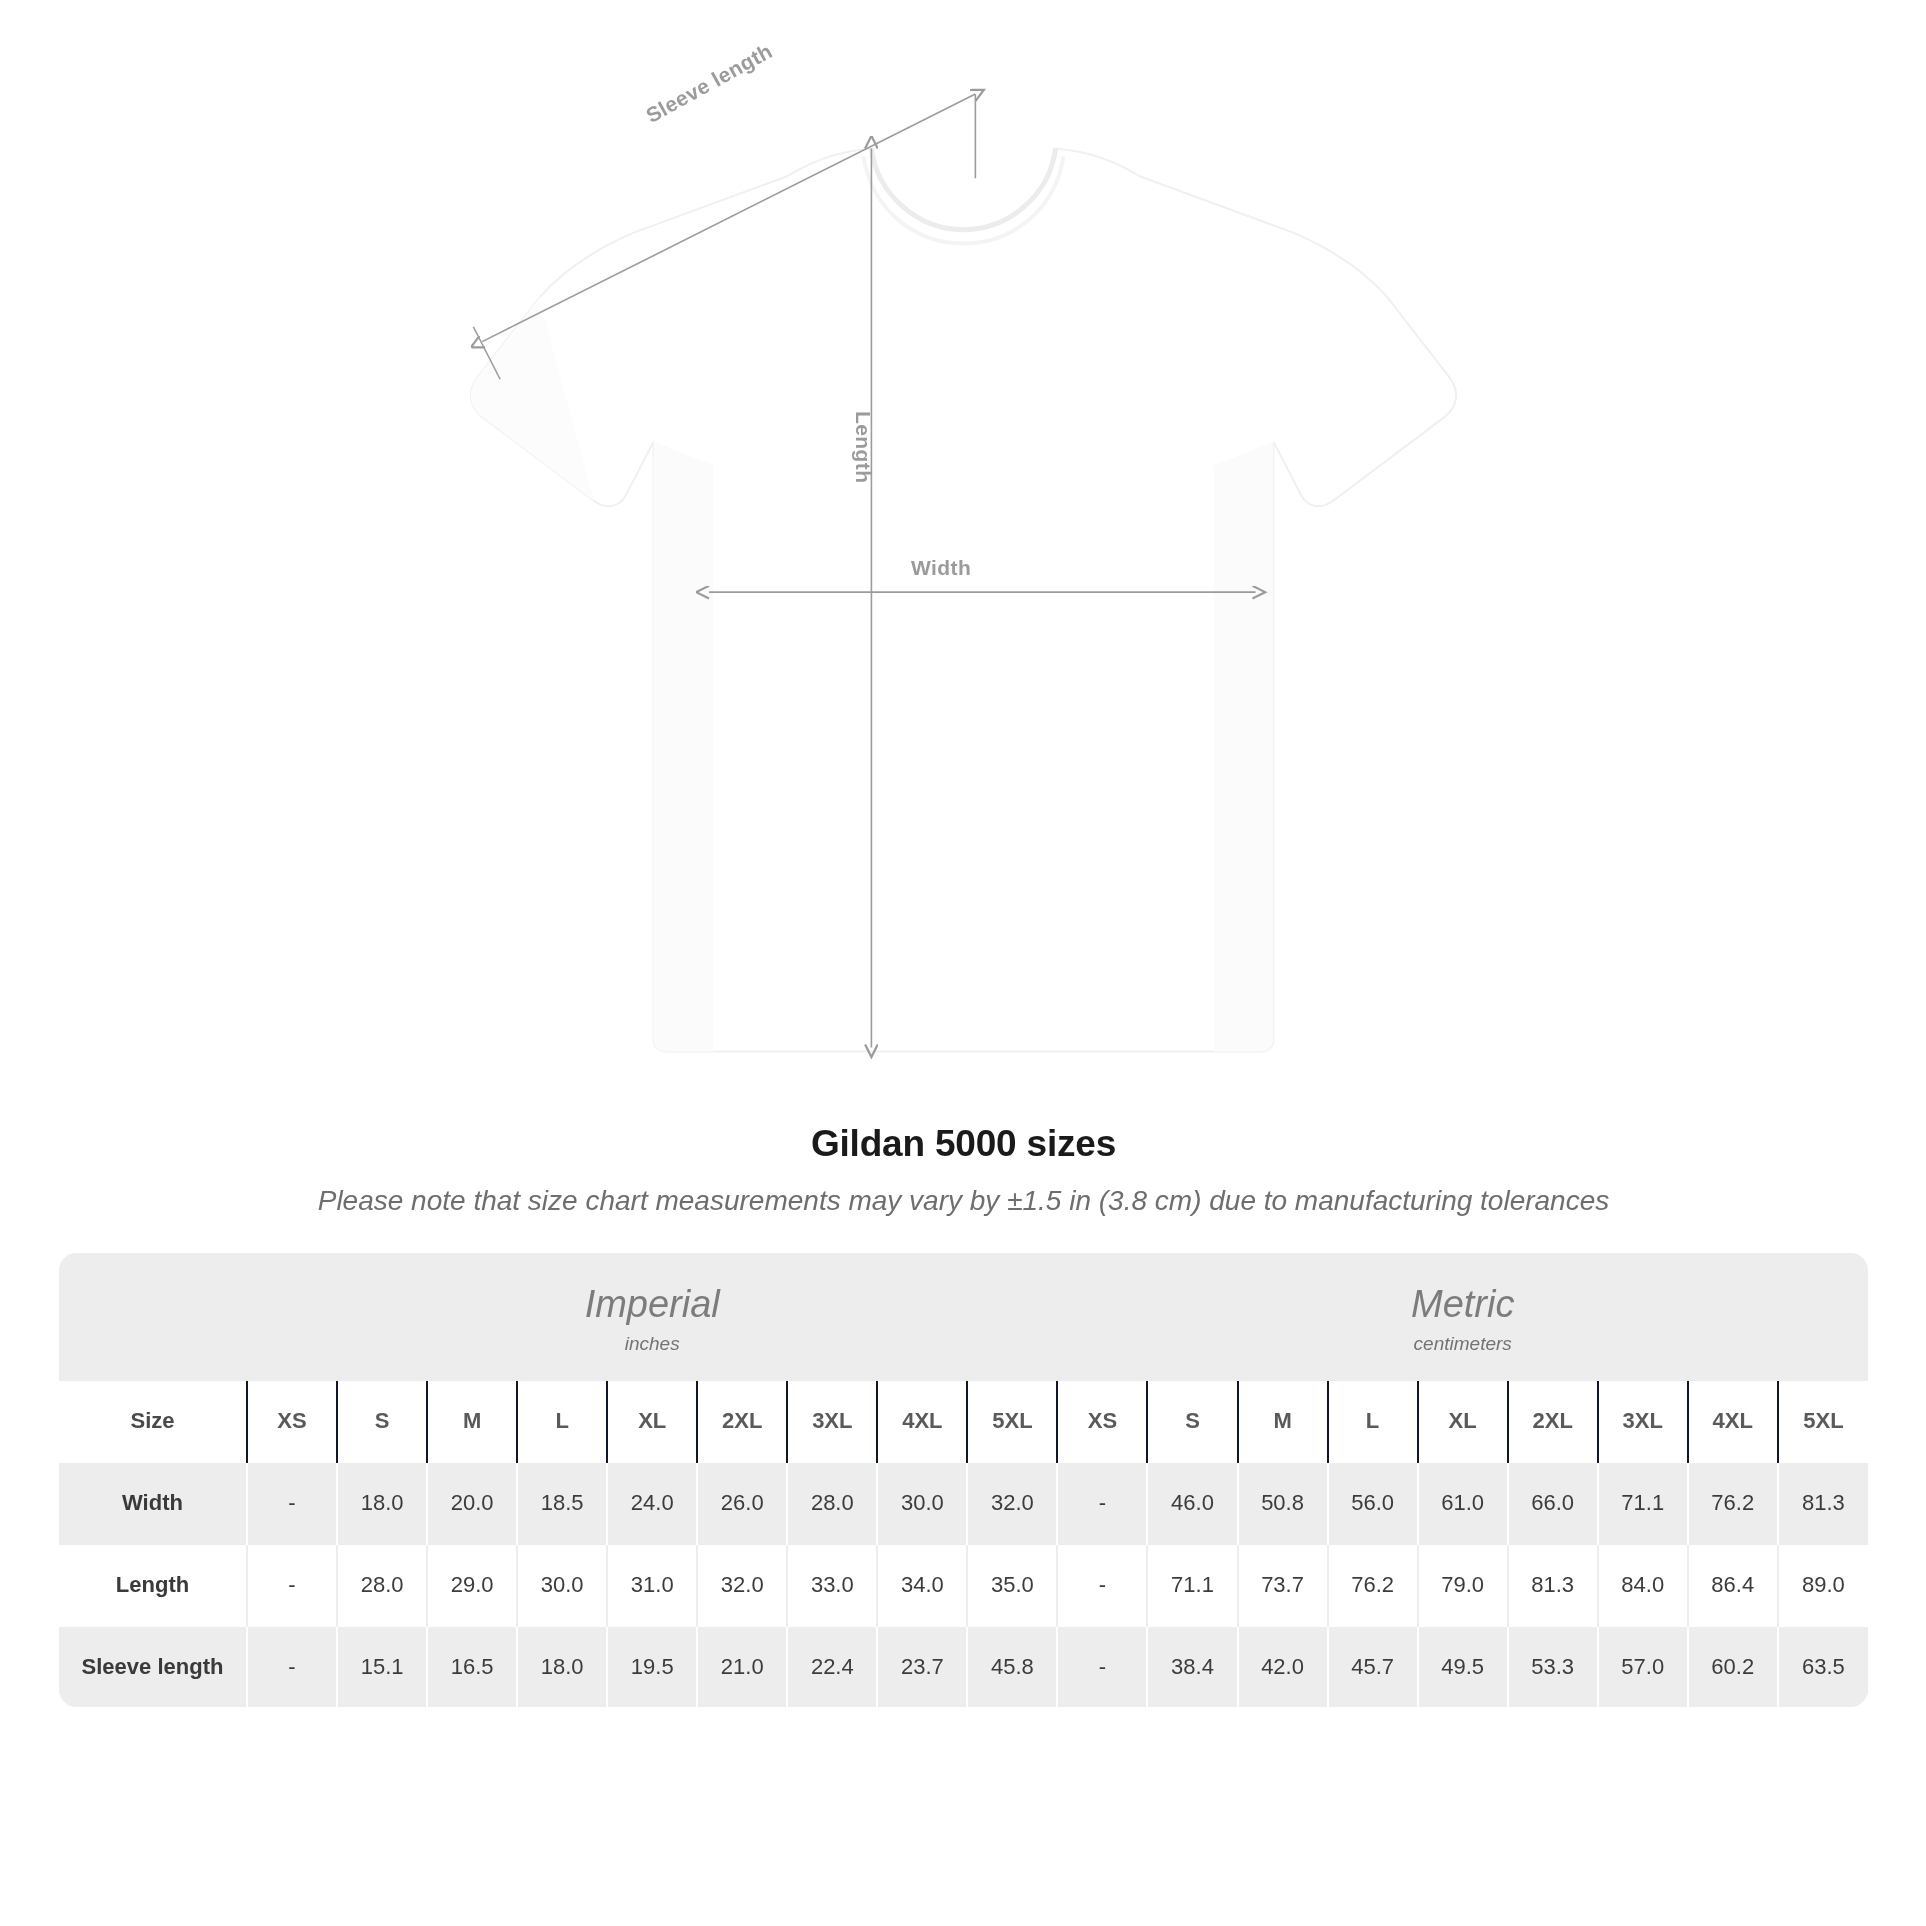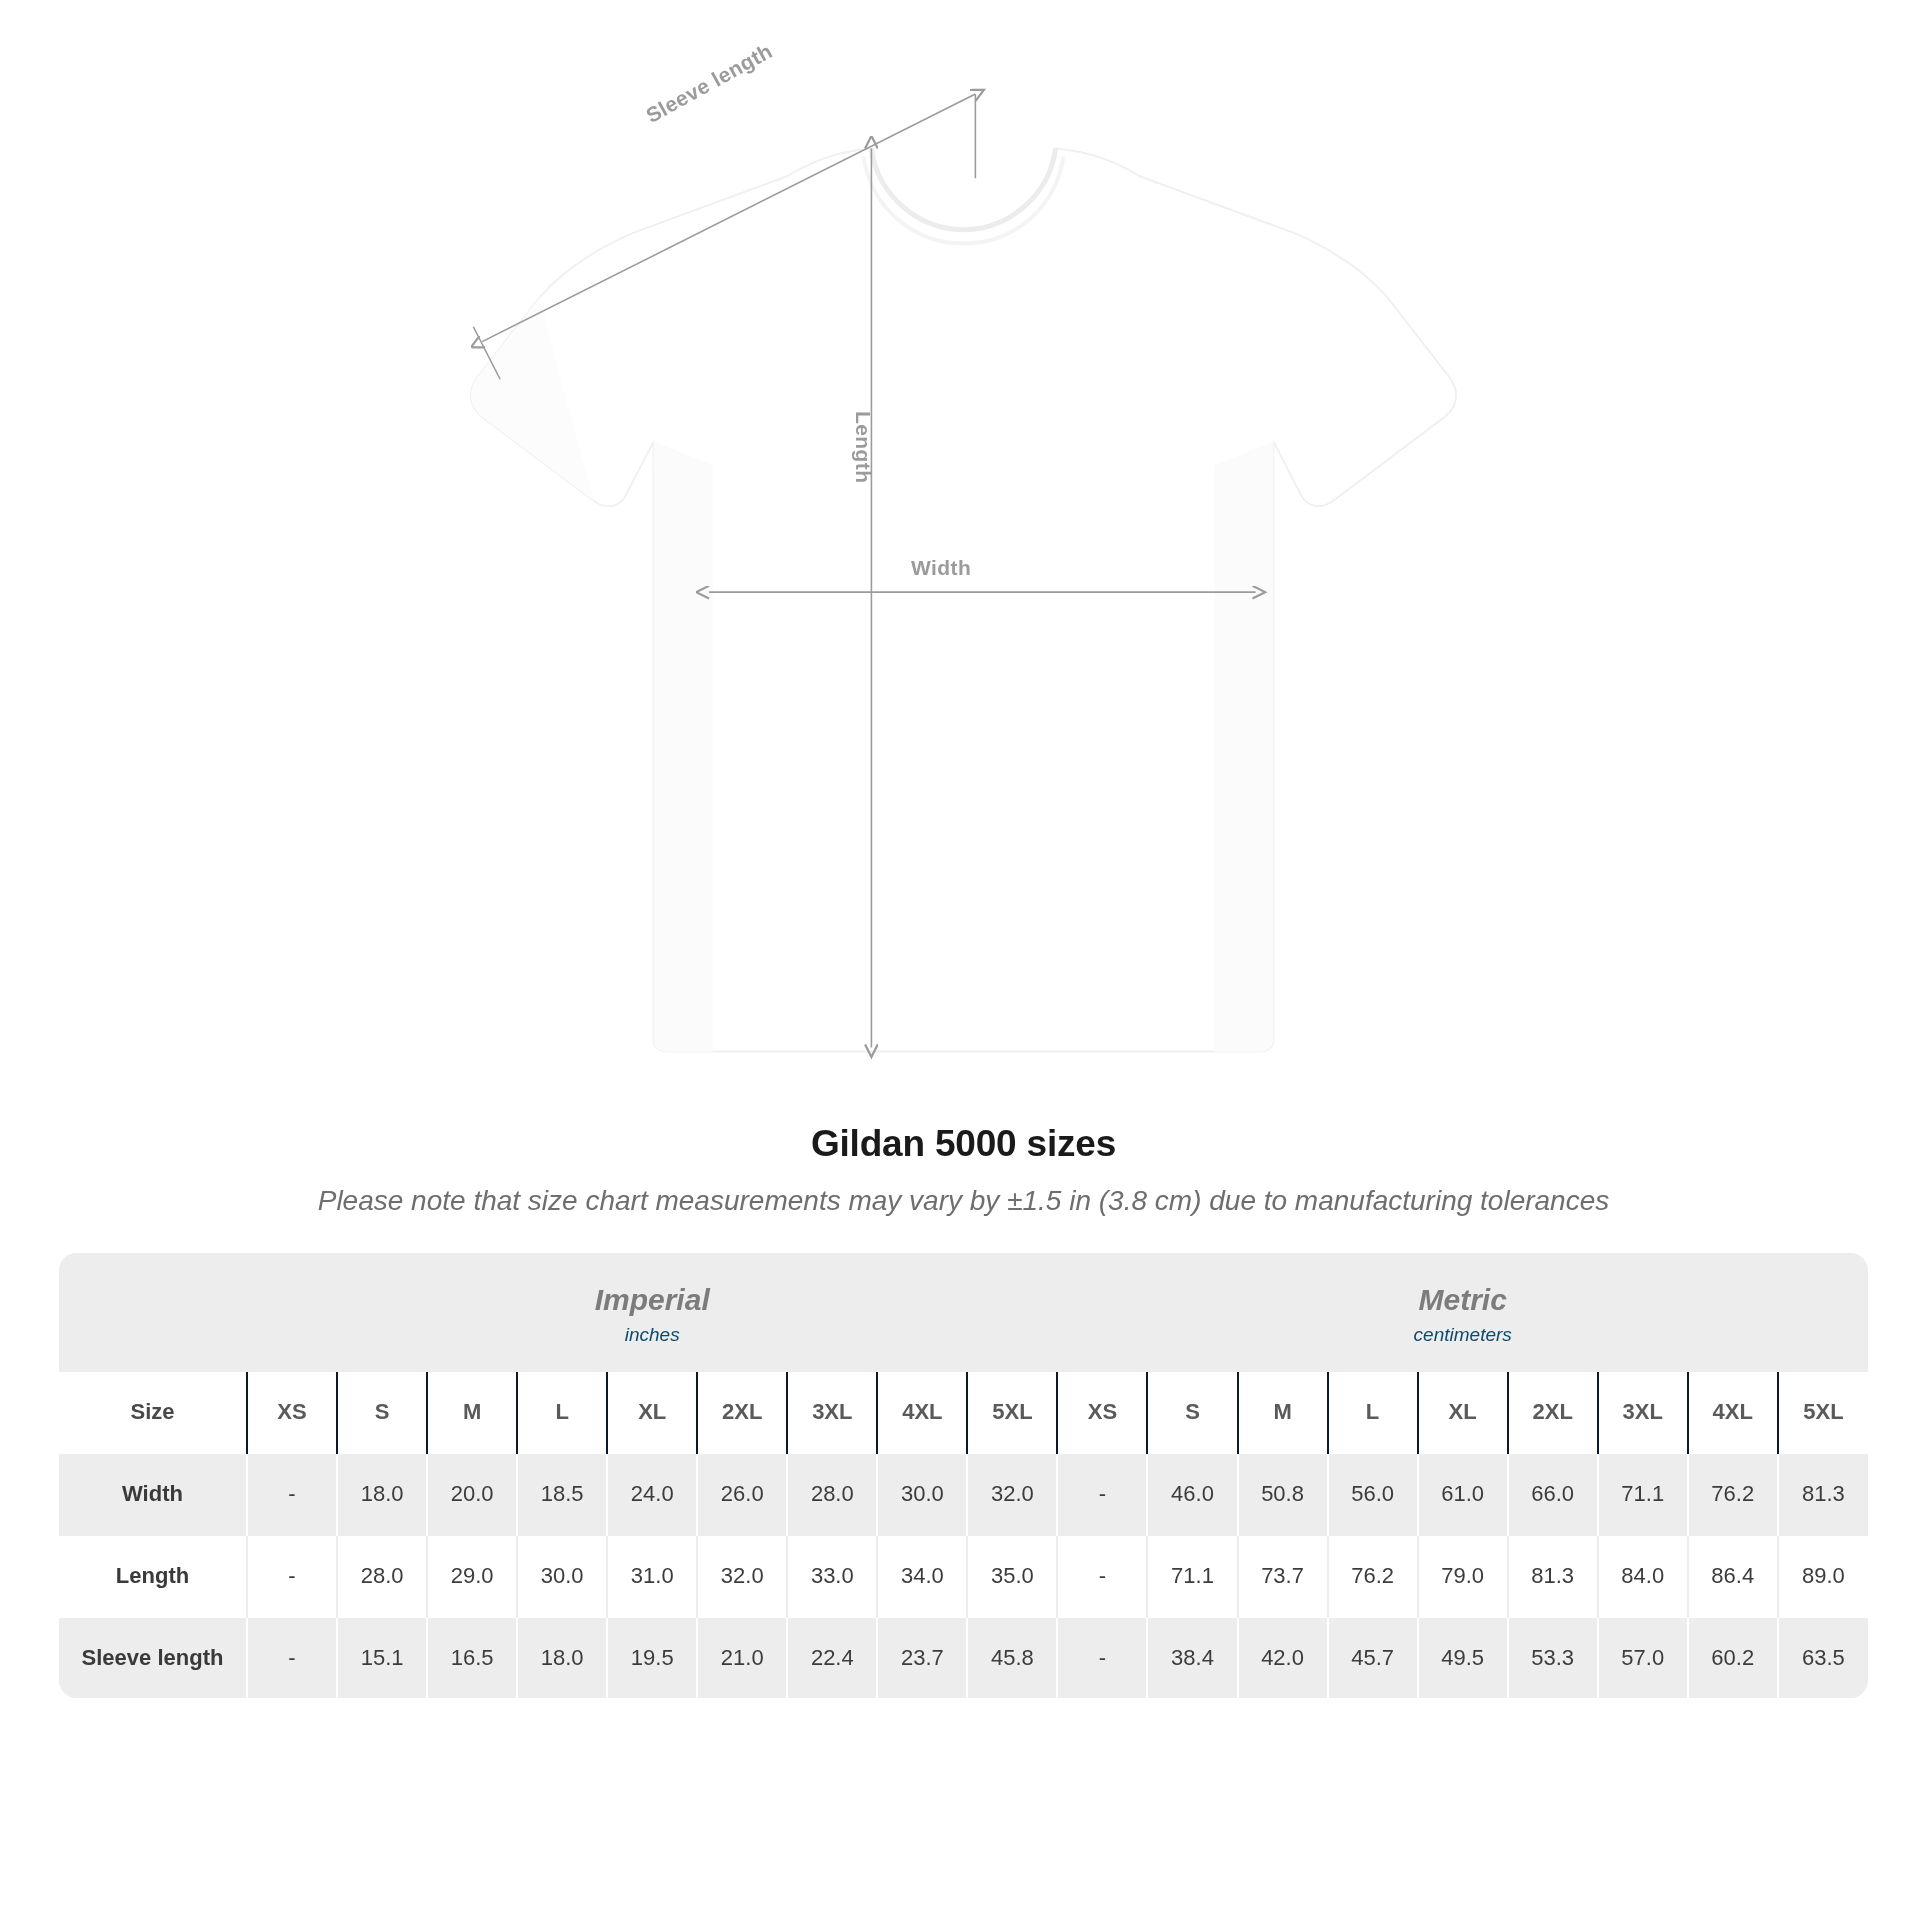--- a/index.html
+++ b/index.html
@@ -94,30 +94,30 @@
     vertical-align: middle;
     font-family: "Liberation Sans", sans-serif;
   }
   
   .unit-row td {
     background: #ededed;
     padding: 30px 0 26px 0;
     border: none;
   }
   .unit-name {
-    font-size: 30px;
-    font-weight: bold;
+    font-size: 38px;
+    font-weight: normal;
     font-style: italic;
     color: #7c7c7c;
     line-height: 1.15;
   }
   .unit-sub {
     font-size: 19px;
     font-style: italic;
-    color: #0c4a6e;
+    color: #737373;
     margin-top: 6px;
   }
   
   .head-row td {
     background: #ffffff;
     color: #5a5a5a;
     font-weight: bold;
     font-size: 22px;
     padding: 27px 0;
     border-right: 2px solid #0f172a;

